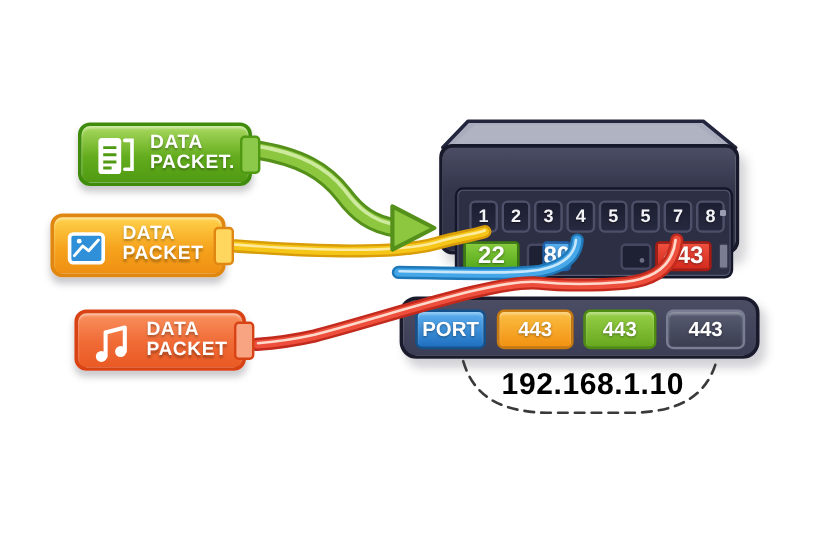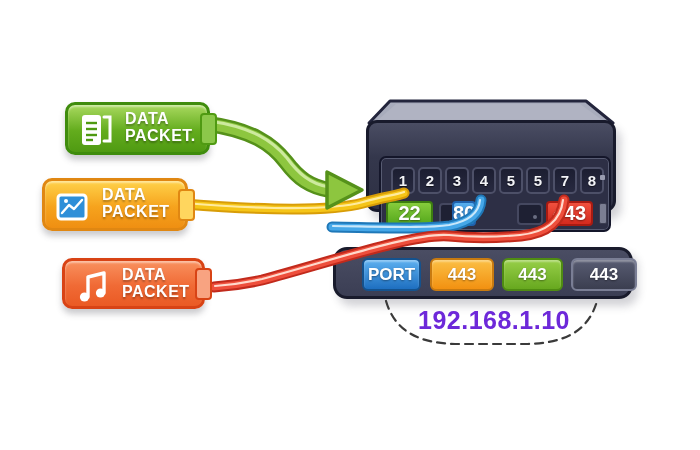--- a/index.html
+++ b/index.html
@@ -57,29 +57,29 @@
       background:#7b7e92;border:1px solid #3a3c50;box-sizing:border-box;}
 
   
   .port-bar{left:333px;top:247px;width:300px;height:52px;z-index:10;
       background:linear-gradient(#4a4d63,#3b3e54);border:3px solid #191b2c;border-radius:14px;
       box-sizing:border-box;box-shadow:5px 7px 8px rgba(50,50,70,.22);}
   .bar-cell{position:absolute;top:8px;height:33px;border-radius:6px;
       display:flex;align-items:center;justify-content:center;color:#fff;
       font-weight:bold;font-size:17px;box-sizing:border-box;
       text-shadow:0 1px 2px rgba(0,0,0,.4);
-      box-shadow:inset 0 2px 2px rgba(255,255,255,.35);margin-left:16px;}
+      box-shadow:inset 0 2px 2px rgba(255,255,255,.35);}
   .cell-port{left:10px;width:59px;background:linear-gradient(#5db0f0,#1e6fc0);border:2px solid #14528e;}
   .cell-orange{left:78px;width:64px;background:linear-gradient(#fbbf44,#f29111);border:2px solid #c87a10;}
   .cell-green{left:150px;width:61px;background:linear-gradient(#97cf48,#67a81f);border:2px solid #4f8c12;}
   .cell-dark{left:219px;width:66px;background:linear-gradient(#585c72,#3b3e50);border:2px solid #7a7e95;}
 
   
   .ip-label{left:398px;top:306px;width:192px;text-align:center;z-index:10;
-      color:#6d28d9;font-weight:bold;font-size:25px;letter-spacing:.5px;}
+      color:#000000;font-weight:bold;font-size:25px;letter-spacing:.5px;}
 
   
   .overlay{left:0;top:0;z-index:20;pointer-events:none;}
 </style>
 </head>
 <body>
 
 <div class="abs device">
   <svg width="250" height="28" style="position:absolute;left:0;top:0;">
     <polygon points="24,3 220,3 247,25 3,25" fill="#a8acbc" stroke="#23253c" stroke-width="3" stroke-linejoin="round"></polygon>

